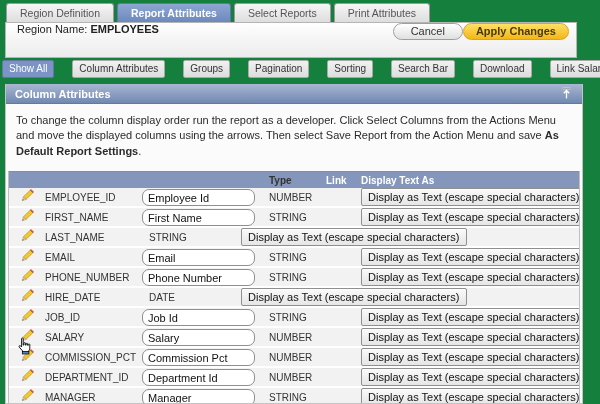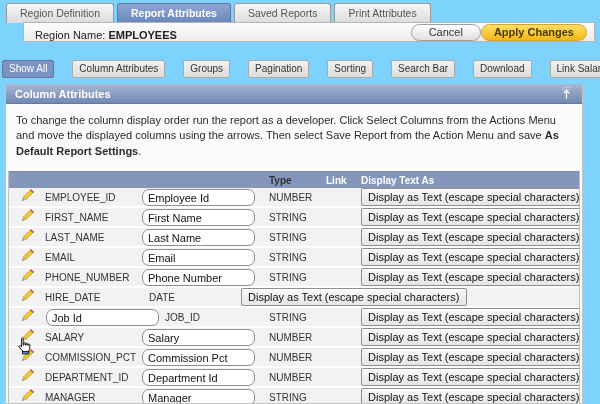--- a/index.html
+++ b/index.html
@@ -1,30 +1,30 @@
 <!DOCTYPE html>
 <html><head>
 <meta charset="utf-8">
 <style>
   * { margin:0; padding:0; box-sizing:border-box; }
   html,body { background:#fff; }
   body { font-family:"Liberation Sans","DejaVu Sans",sans-serif; }
-  .screen { position:relative; width:600px; height:404px; background:#7dd3fc; overflow:hidden; }
+  .screen { position:relative; width:600px; height:404px; background:#15803d; overflow:hidden; }
 
   
   .tabbar { position:absolute; top:3px; left:6px; display:flex; gap:3px; height:20px; }
   .tab { padding:3px 13px 4px; font-size:10.5px; color:#555;
          background:linear-gradient(#f6f6f6,#dcdcdc); border:1px solid #9a9a9a; border-bottom:none;
          border-radius:3px 3px 0 0; white-space:nowrap; cursor:pointer; }
   .tab.active { background:linear-gradient(#8ea6d2,#6a87bd); color:#fff; font-weight:bold; border-color:#5f77a6; }
 
   
-  .region-bar { position:absolute; top:22px; left:23px; width:572px; height:20px;
+  .region-bar { position:absolute; top:22px; left:5px; width:572px; height:36px;
                 border:1px solid #b5b5b5; background:linear-gradient(#fefefe,#ececec);
-                display:flex; align-items:flex-end; font-size:11px; color:#222; }
+                display:flex; align-items:flex-start; font-size:11px; color:#222; }
   .region-label { padding-left:11px; }
   .region-label b { font-weight:bold; }
   .region-buttons { margin-left:auto; display:flex; padding-right:7px; }
   .btn { height:17px; line-height:15px; font-size:11px; border-radius:9px; cursor:pointer;
          font-family:"Liberation Sans",sans-serif; }
   .btn-cancel { padding:0 17px; border:1px solid #9e9e9e; background:linear-gradient(#ffffff,#e0e0e0); color:#333; }
   .btn-apply  { padding:0 12px; border:1px solid #d8a22e; background:linear-gradient(#ffe066,#f3b616);
                 color:#493a00; font-weight:bold; }
 
   
@@ -71,21 +71,21 @@
 <body>
 
 <div class="screen">
 
   <div class="tabbar">
 
       <div class="tab">Region Definition</div>
 
       <div class="tab active">Report Attributes</div>
 
-      <div class="tab">Saved Reports</div>
+      <div class="tab">Select Reports</div>
 
       <div class="tab">Print Attributes</div>
     </div>
 
   <div class="region-bar">
     <span class="region-label">
       <span>Region Name:</span>
       <b>EMPLOYEES</b>
     </span>
     <span class="region-buttons">
@@ -194,23 +194,20 @@
               <span class="pencil">
                 <svg width="13" height="13" viewBox="0 0 13 13">
                   <path d="M9.3 1.1 L11.9 3.7 L4.9 10.5 L2.3 7.9 Z" fill="#f2c832" stroke="#a8871a" stroke-width="0.6"></path>
                   <path d="M9.3 1.1 L11.9 3.7 L12.6 2.9 L10.1 0.4 Z" fill="#e0603a" stroke="#9c3a1e" stroke-width="0.5"></path>
                   <path d="M2.3 7.9 L4.9 10.5 L1.3 11.6 Z" fill="#e8d8b0" stroke="#9a8a5a" stroke-width="0.5"></path>
                   <path d="M1.3 11.6 L2.1 10.2 L2.9 11.0 Z" fill="#3a3a3a"></path>
                 </svg>
               </span>
             </div>
             <div class="cell c-name">LAST_NAME</div>
-            <div class="cell c-heading">
-              <input class="heading-input" type="text" value="Last Name" style="">
-            </div>
             <div class="cell c-type">STRING</div>
             <div class="cell c-link"></div>
             <div class="cell c-sel">
               <div class="display-select">Display as Text (escape special characters)</div>
             </div>
           </div>
 
           <div class="row">
             <div class="cell c-edit">
               <span class="pencil">
@@ -278,24 +275,24 @@
             <div class="cell c-edit">
               <span class="pencil">
                 <svg width="13" height="13" viewBox="0 0 13 13">
                   <path d="M9.3 1.1 L11.9 3.7 L4.9 10.5 L2.3 7.9 Z" fill="#f2c832" stroke="#a8871a" stroke-width="0.6"></path>
                   <path d="M9.3 1.1 L11.9 3.7 L12.6 2.9 L10.1 0.4 Z" fill="#e0603a" stroke="#9c3a1e" stroke-width="0.5"></path>
                   <path d="M2.3 7.9 L4.9 10.5 L1.3 11.6 Z" fill="#e8d8b0" stroke="#9a8a5a" stroke-width="0.5"></path>
                   <path d="M1.3 11.6 L2.1 10.2 L2.9 11.0 Z" fill="#3a3a3a"></path>
                 </svg>
               </span>
             </div>
+            <div class="cell c-name">JOB_ID</div>
             <div class="cell c-heading">
               <input class="heading-input" type="text" value="Job Id" style="">
             </div>
-            <div class="cell c-name">JOB_ID</div>
             <div class="cell c-type">STRING</div>
             <div class="cell c-link"></div>
             <div class="cell c-sel">
               <div class="display-select">Display as Text (escape special characters)</div>
             </div>
           </div>
 
           <div class="row">
             <div class="cell c-edit">
               <span class="pencil">

